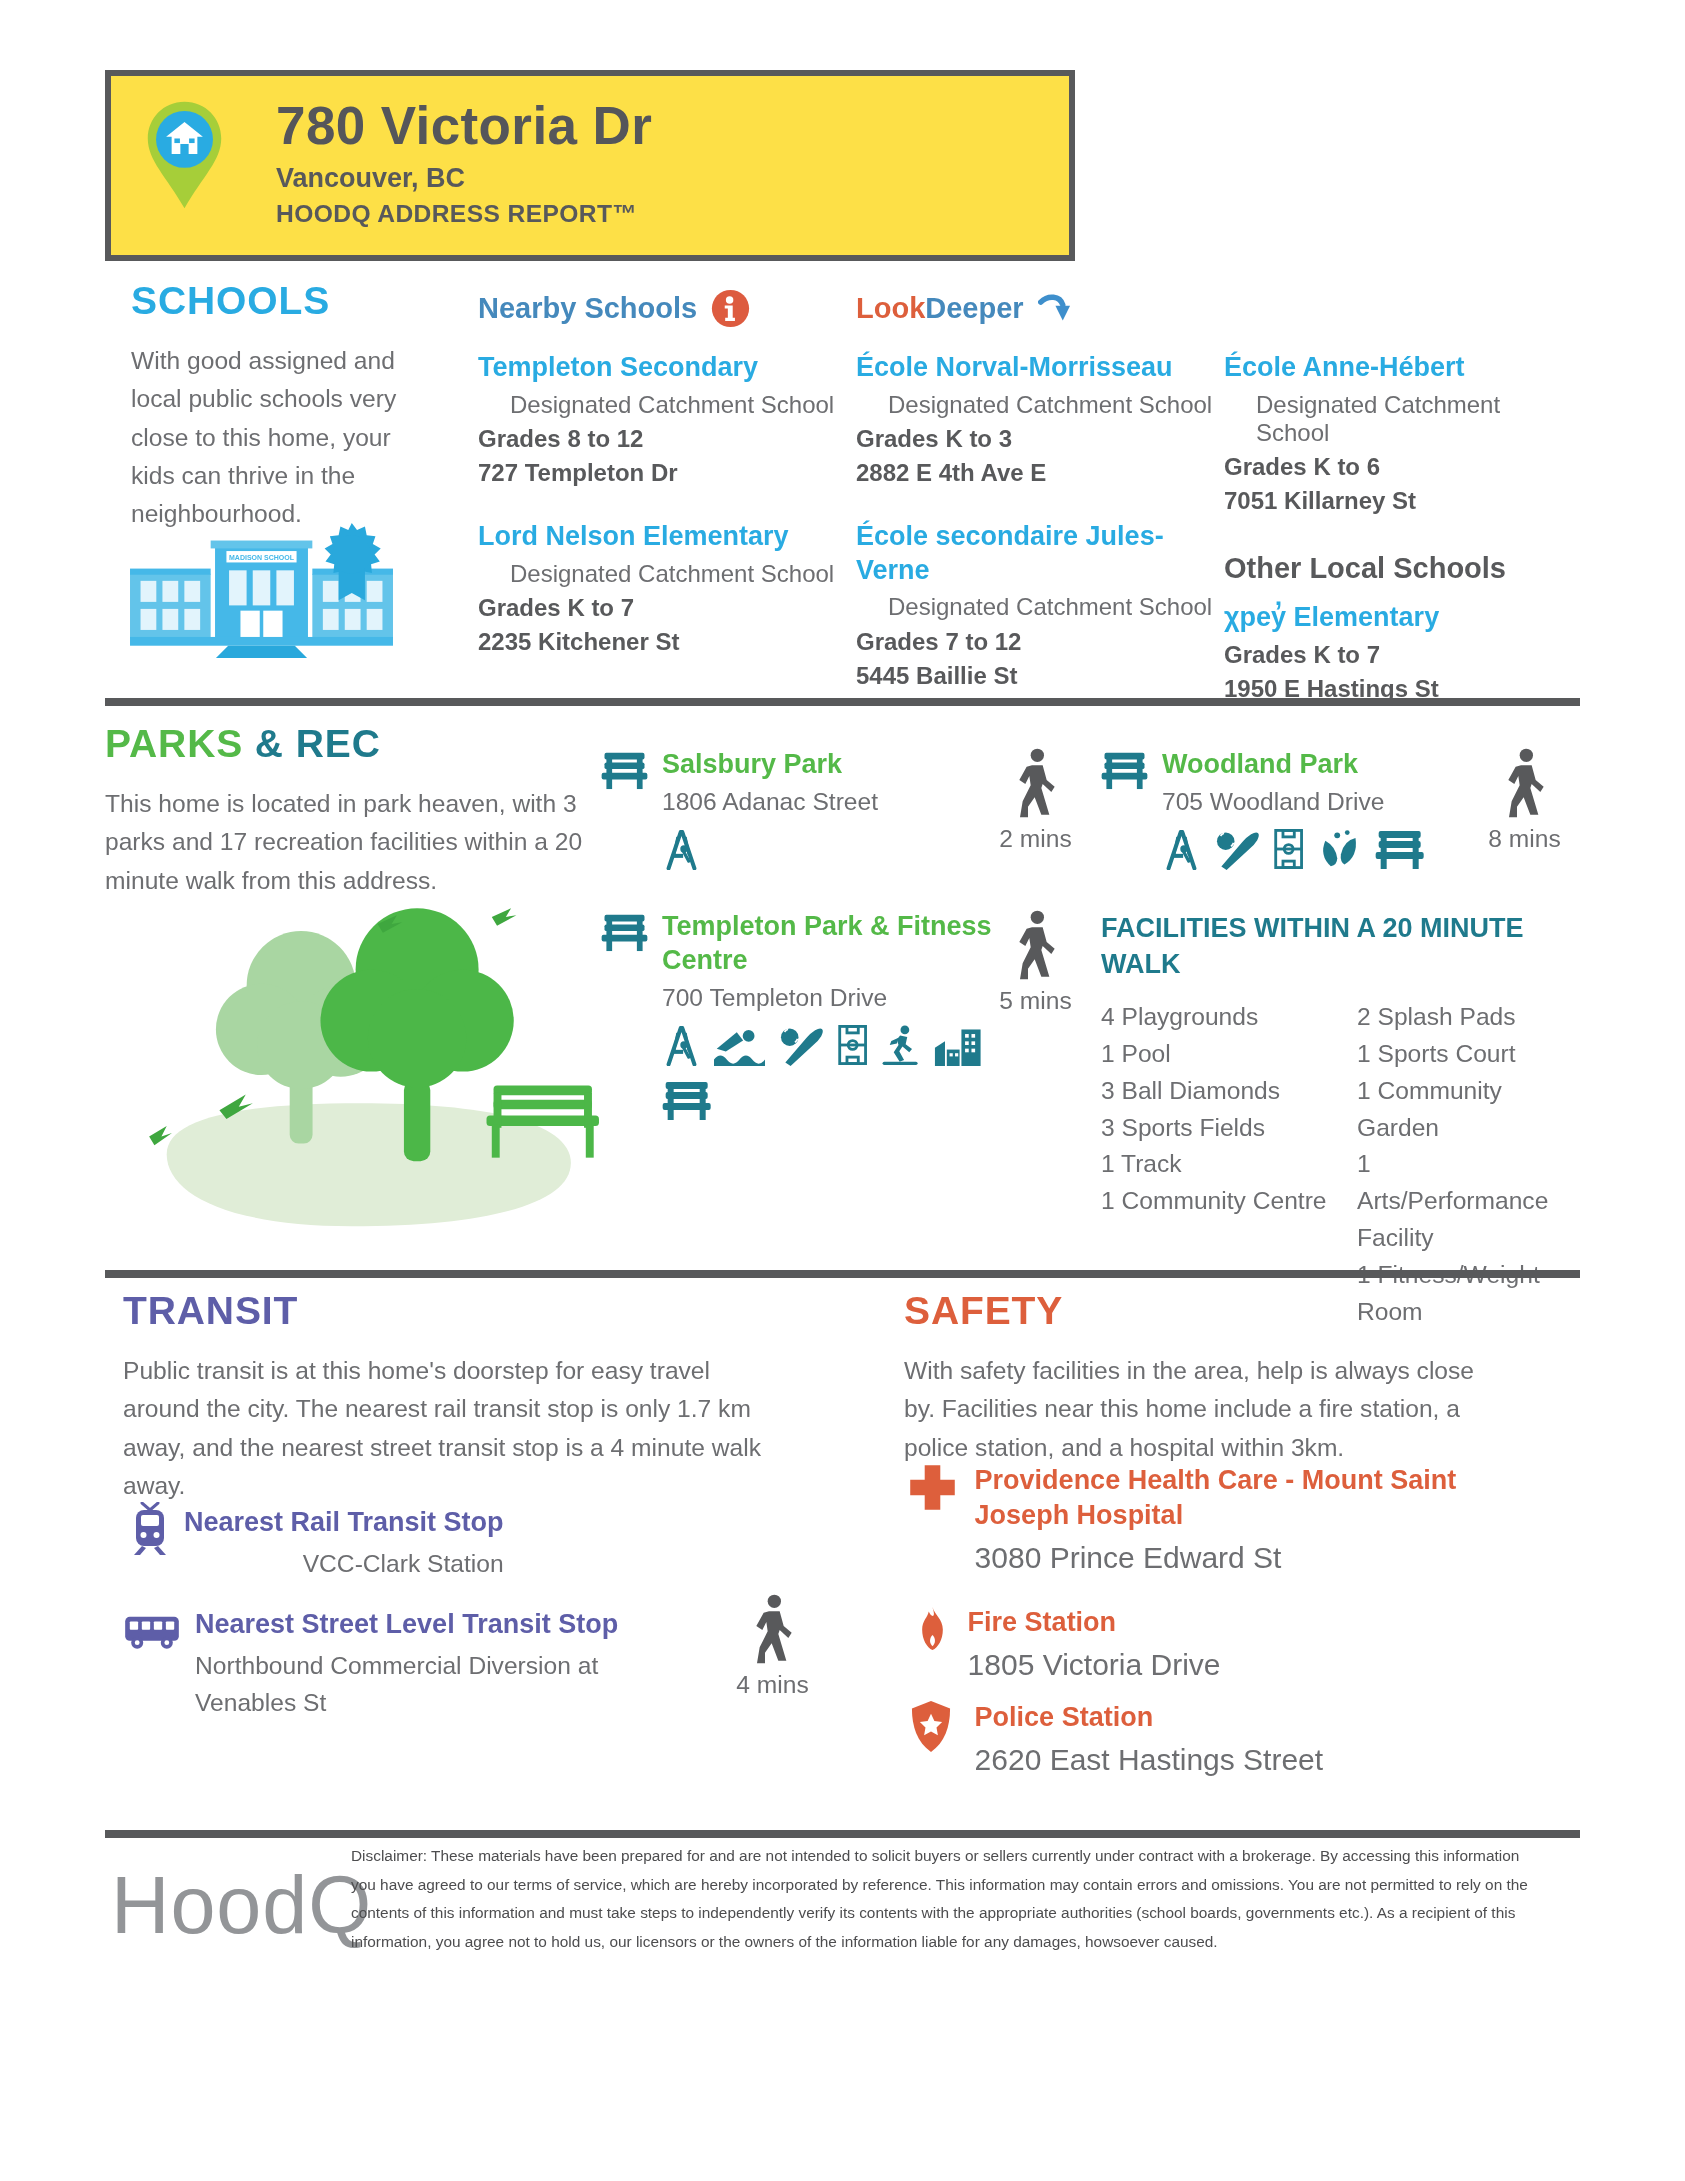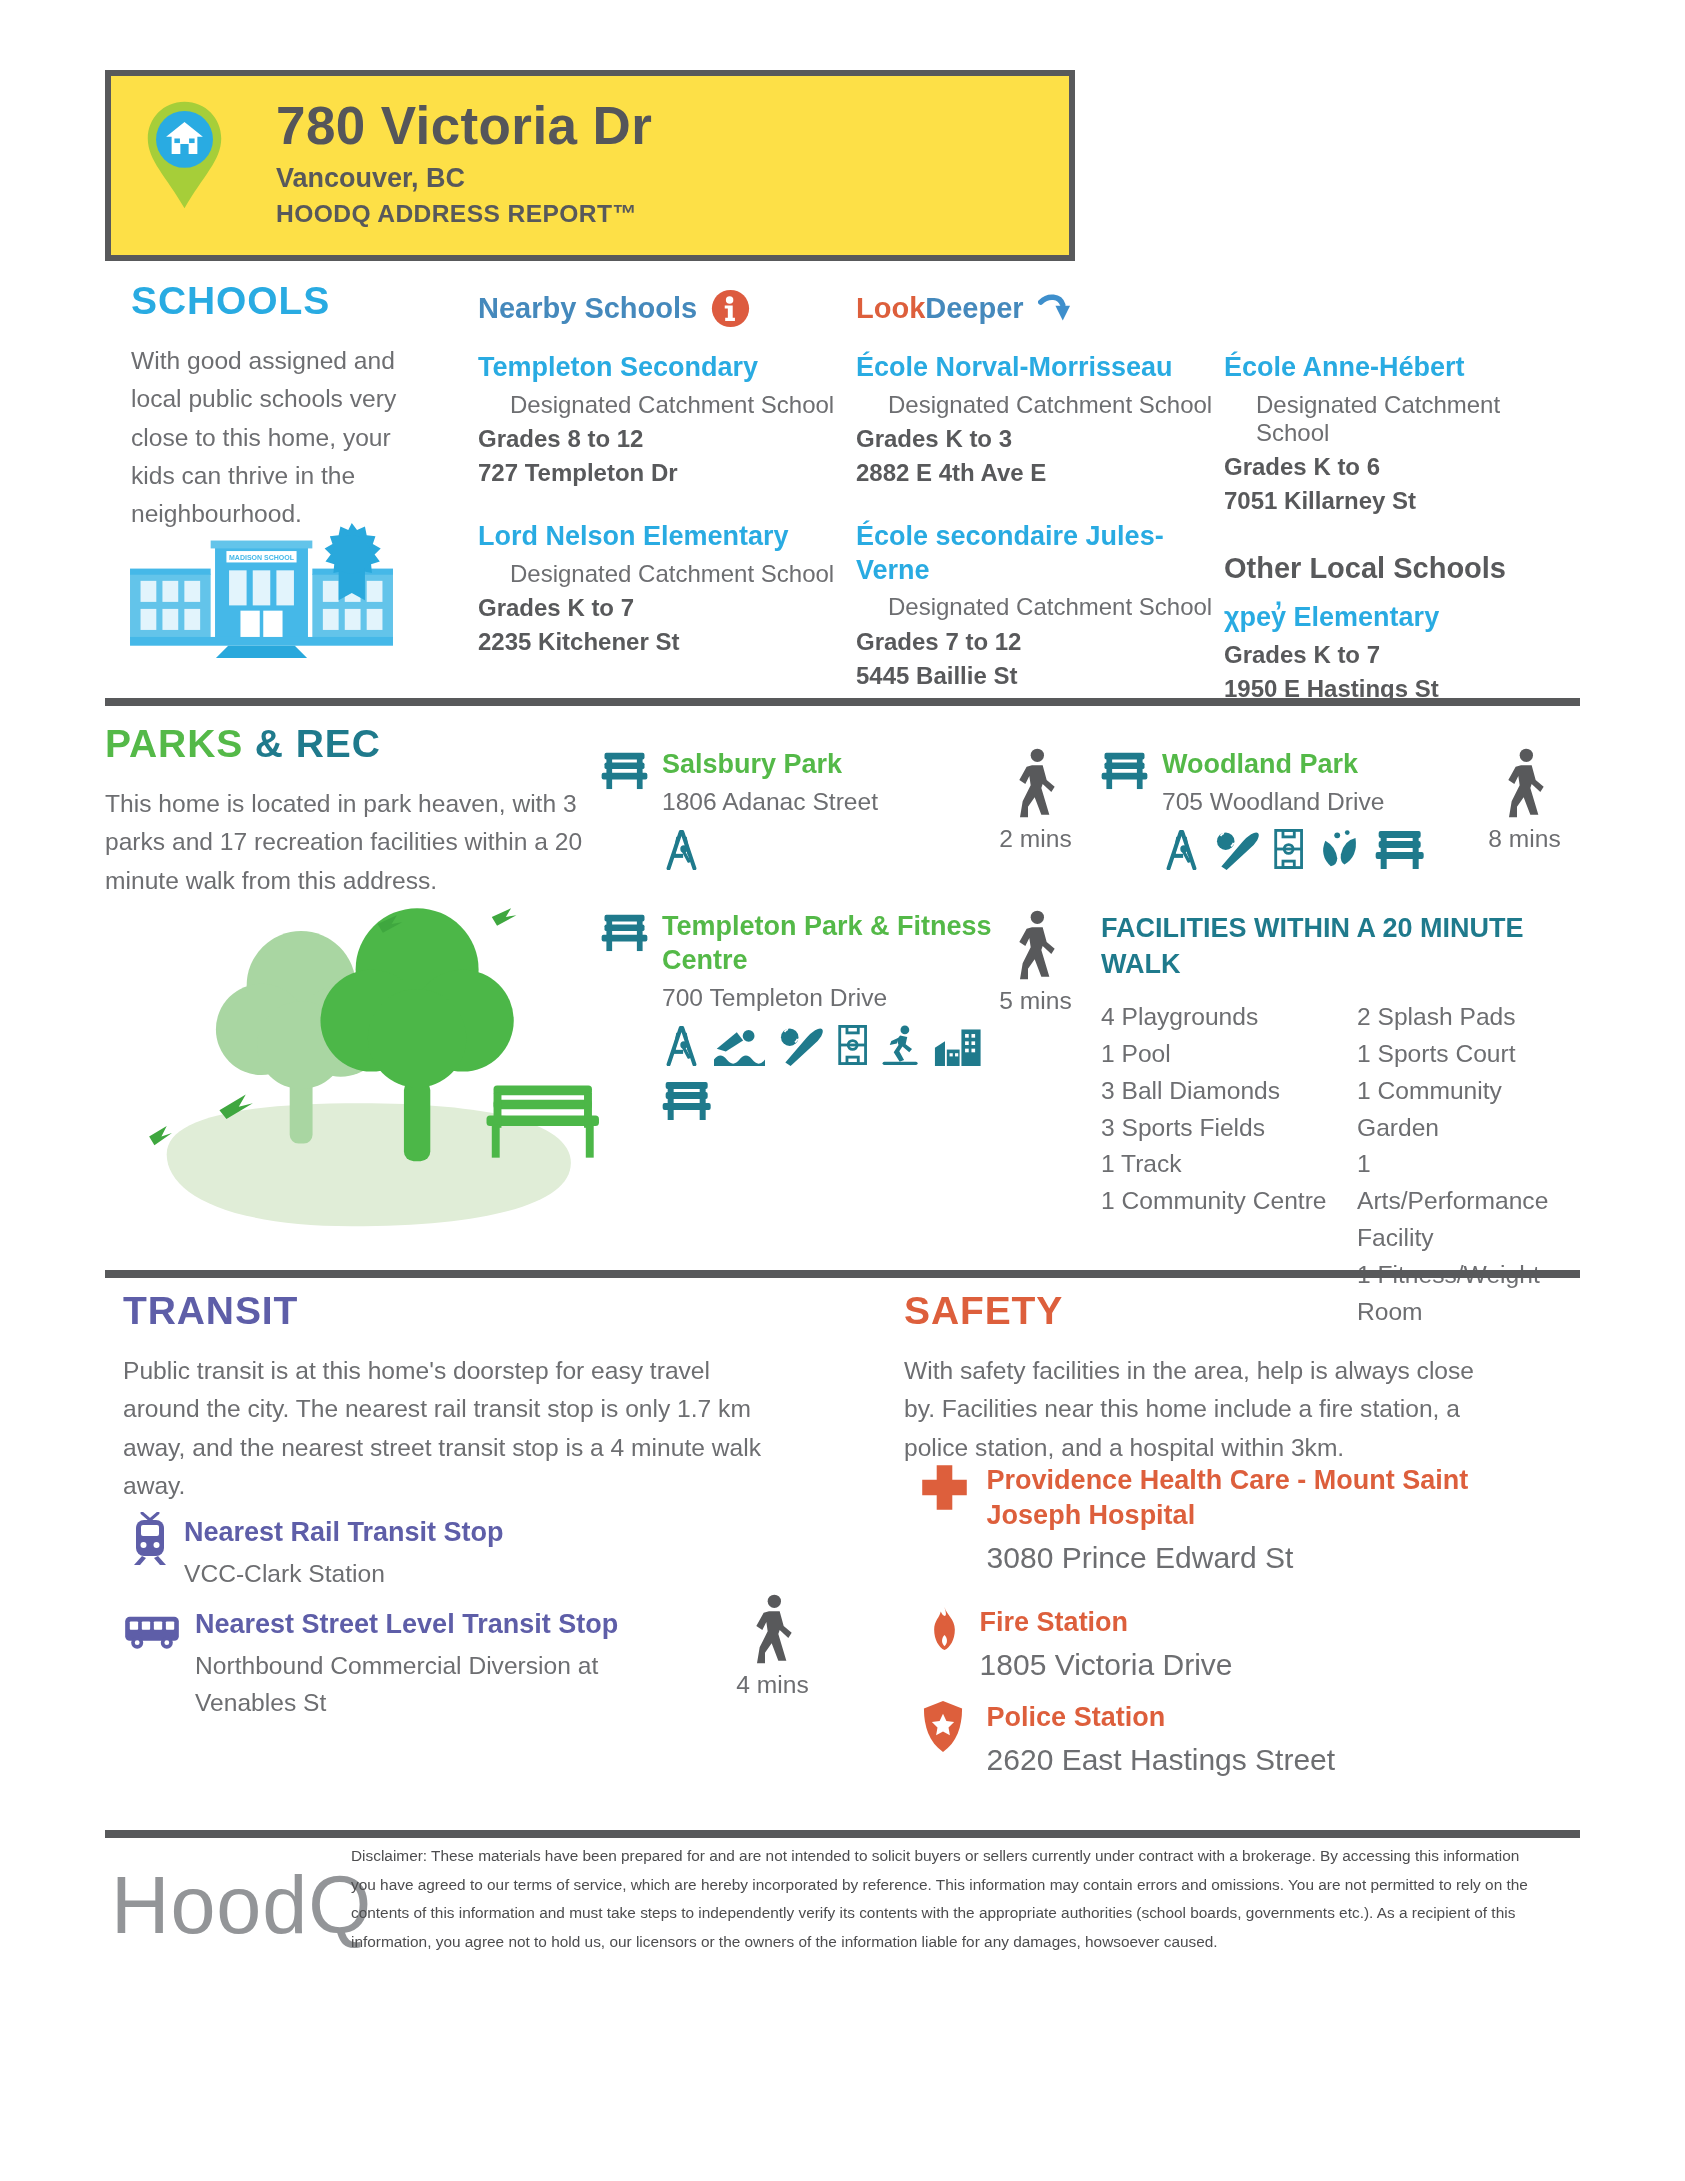--- a/index.html
+++ b/index.html
@@ -66,33 +66,33 @@
   .fac-title { font-size:27px; font-weight:bold; color:#1F7A8C; line-height:1.35; }
   .fac-cols { display:flex; margin-top:16px; }
   .fac-col1 { width:256px; }
   .fac-col2 { width:200px; }
   .facility-item { font-size:24.6px; font-weight:300; color:#6D6E71; line-height:1.5; }
   
   .transit { position:absolute; left:123px; top:1289px; width:702px; height:492px; }
   .transit .section-title { color:#5E5EA8; }
   .transit-intro { width:654px; }
   .stop-block { position:absolute; display:flex; gap:14px; }
-  .stop-rail { top:228px; left:7px; }
+  .stop-rail { top:218px; left:7px;text-align:right; }
   .stop-street { top:320px; left:0; width:632px; }
   .stop-icon { flex:none; color:#5E5EA8; }
   .stop-icon.train { width:40px; margin-top:-5.3px; }
   .stop-icon.bus { width:58px; margin-top:5.3px; }
   .stop-label { font-size:27px; font-weight:bold; color:#5E5EA8; }
   .stop-value { font-size:24.6px; font-weight:300; color:#6D6E71; margin-top:8px; max-width:492px; line-height:1.5; }
   .transit-walker { position:absolute; left:610px; top:305px; text-align:center; width:79px; }
   
   .safety { position:absolute; left:904px; top:1289px; width:614px; height:492px; }
   .safety .section-title { color:#DD5F3C; }
   .safety-intro { width:606px; }
-  .safety-entry { position:absolute; display:flex; gap:17.6px; left:16px; }
+  .safety-entry { position:absolute; display:flex; gap:17.6px; left:4px; }
   .safety-entry.hospital { top:174px; }
   .safety-entry.fire { top:316px; }
   .safety-entry.police { top:411px; }
   .safety-icon { flex:none; color:#DD5F3C; width:49px; }
   .safety-icon.flame-i { width:35px; margin-left:7px; }
   .safety-name { font-size:27px; font-weight:bold; color:#DD5F3C; line-height:1.3; max-width:527px; }
   .safety-address { font-size:30px; font-weight:300; color:#6D6E71; margin-top:8px; }
   
   .footer-logo { position:absolute; left:111px; top:1859px; font-size:81px; color:#939598; letter-spacing:0.9px; }
   .disclaimer { position:absolute; left:351px; top:1842px; width:1189px; font-size:15.4px;

